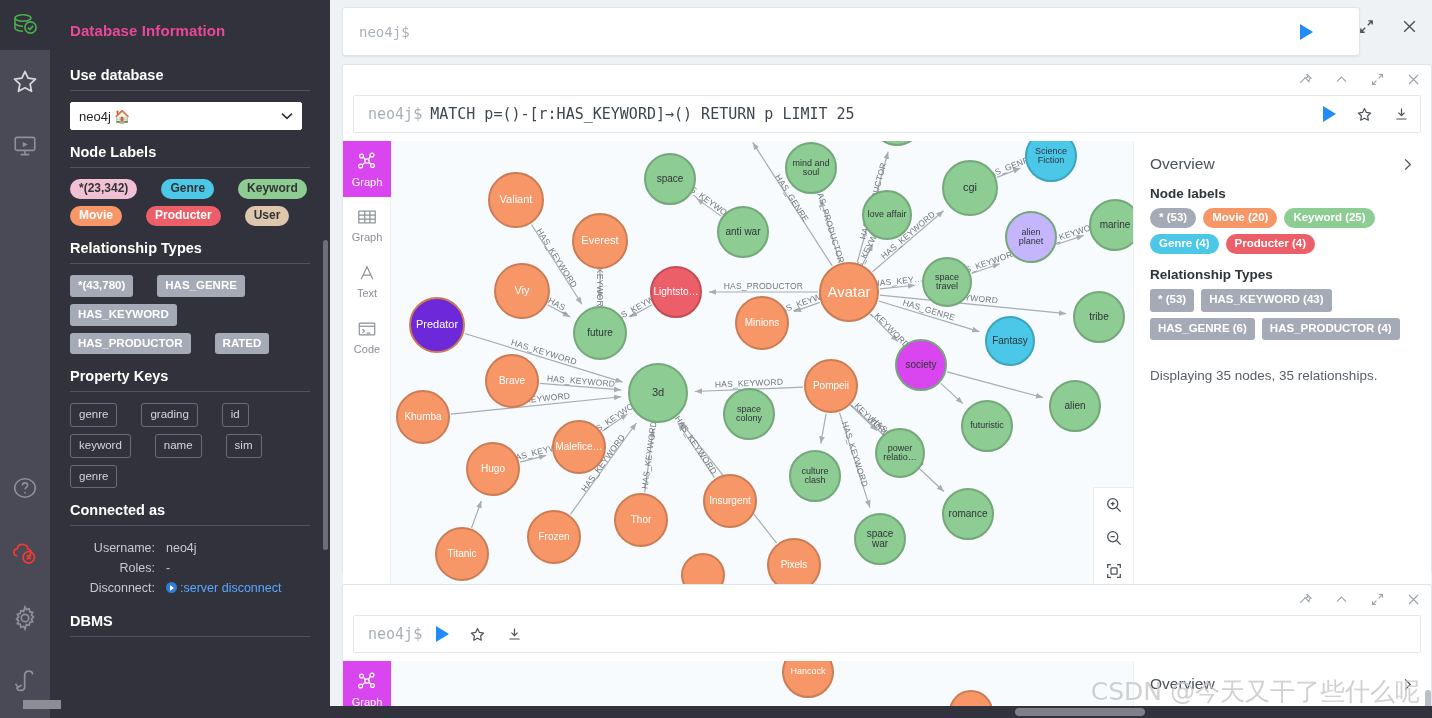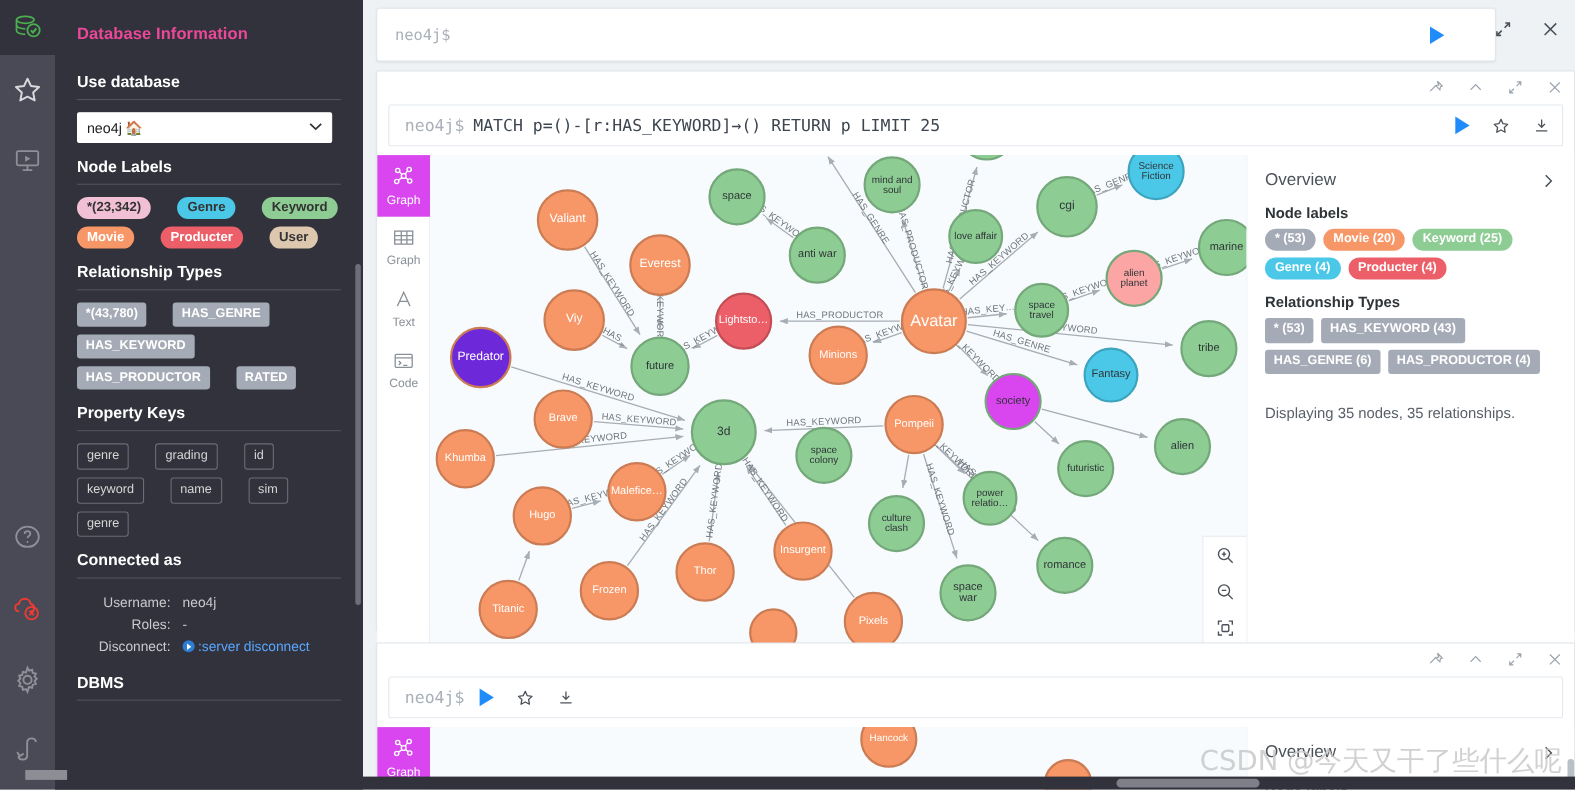--- a/index.html
+++ b/index.html
@@ -562,21 +562,21 @@
             <div class="gnode dark" style="left: 480px; top: -47px; width: 52px; height: 52px; background: rgb(141, 204, 147); border: 2px solid rgb(116, 167, 121); font-size: 10px; padding: 2px;">soldier</div>
             <div class="gnode dark" style="left: 634px; top: -11px; width: 52px; height: 52px; background: rgb(75, 200, 232); border: 2px solid rgb(61, 164, 190); font-size: 9px; padding: 2px;">Science Fiction</div>
             <div class="gnode" style="left: 97px; top: 31px; width: 56px; height: 56px; background: rgb(247, 151, 103); border: 2px solid rgb(203, 124, 84); font-size: 11px; padding: 2px;">Valiant</div>
             <div class="gnode dark" style="left: 253px; top: 12px; width: 52px; height: 52px; background: rgb(141, 204, 147); border: 2px solid rgb(116, 167, 121); font-size: 10px; padding: 2px;">space</div>
             <div class="gnode dark" style="left: 394px; top: 1px; width: 52px; height: 52px; background: rgb(141, 204, 147); border: 2px solid rgb(116, 167, 121); font-size: 9px; padding: 2px;">mind and soul</div>
             <div class="gnode dark" style="left: 551px; top: 19px; width: 56px; height: 56px; background: rgb(141, 204, 147); border: 2px solid rgb(116, 167, 121); font-size: 11px; padding: 2px;">cgi</div>
             <div class="gnode" style="left: 181px; top: 72px; width: 56px; height: 56px; background: rgb(247, 151, 103); border: 2px solid rgb(203, 124, 84); font-size: 11px; padding: 2px;">Everest</div>
             <div class="gnode dark" style="left: 326px; top: 65px; width: 52px; height: 52px; background: rgb(141, 204, 147); border: 2px solid rgb(116, 167, 121); font-size: 10px; padding: 2px;">anti war</div>
             <div class="gnode dark" style="left: 471px; top: 49px; width: 50px; height: 50px; background: rgb(141, 204, 147); border: 2px solid rgb(116, 167, 121); font-size: 9px; padding: 2px;">love affair</div>
             <div class="gnode dark" style="left: 698px; top: 58px; width: 52px; height: 52px; background: rgb(141, 204, 147); border: 2px solid rgb(116, 167, 121); font-size: 10px; padding: 2px;">marine</div>
-            <div class="gnode dark" style="left: 614px; top: 86px; width: 52px; height: 52px; background: #fca5a5; border: 2px solid rgb(116, 167, 121); font-size: 9px; padding: 2px;">alien planet</div>
+            <div class="gnode dark" style="left: 614px; top: 70px; width: 52px; height: 52px; background: #c4b5fd; border: 2px solid rgb(116, 167, 121); font-size: 9px; padding: 2px;">alien planet</div>
             <div class="gnode" style="left: 103px; top: 122px; width: 56px; height: 56px; background: rgb(247, 151, 103); border: 2px solid rgb(203, 124, 84); font-size: 11px; padding: 2px;">Viy</div>
             <div class="gnode" style="left: 259px; top: 125px; width: 52px; height: 52px; background: rgb(236, 95, 104); border: 2px solid rgb(194, 78, 85); font-size: 10px; padding: 2px;">Lightsto…</div>
             <div class="gnode" style="left: 428px; top: 121px; width: 60px; height: 60px; background: rgb(247, 151, 103); border: 2px solid rgb(203, 124, 84); font-size: 15px; padding: 2px;">Avatar</div>
             <div class="gnode dark" style="left: 531px; top: 116px; width: 50px; height: 50px; background: rgb(141, 204, 147); border: 2px solid rgb(116, 167, 121); font-size: 9px; padding: 2px;">space travel</div>
             <div class="gnode" style="left: 18px; top: 156px; width: 56px; height: 56px; background: #6d28d9; border: 2px solid rgb(203, 124, 84); font-size: 11px; padding: 2px;">Predator</div>
             <div class="gnode" style="left: 344px; top: 155px; width: 54px; height: 54px; background: rgb(247, 151, 103); border: 2px solid rgb(203, 124, 84); font-size: 10px; padding: 2px;">Minions</div>
             <div class="gnode dark" style="left: 682px; top: 150px; width: 52px; height: 52px; background: rgb(141, 204, 147); border: 2px solid rgb(116, 167, 121); font-size: 10px; padding: 2px;">tribe</div>
             <div class="gnode dark" style="left: 182px; top: 165px; width: 54px; height: 54px; background: rgb(141, 204, 147); border: 2px solid rgb(116, 167, 121); font-size: 10px; padding: 2px;">future</div>
             <div class="gnode dark" style="left: 594px; top: 175px; width: 50px; height: 50px; background: rgb(75, 200, 232); border: 2px solid rgb(61, 164, 190); font-size: 10px; padding: 2px;">Fantasy</div>
             <div class="gnode" style="left: 94px; top: 213px; width: 54px; height: 54px; background: rgb(247, 151, 103); border: 2px solid rgb(203, 124, 84); font-size: 10px; padding: 2px;">Brave</div>

